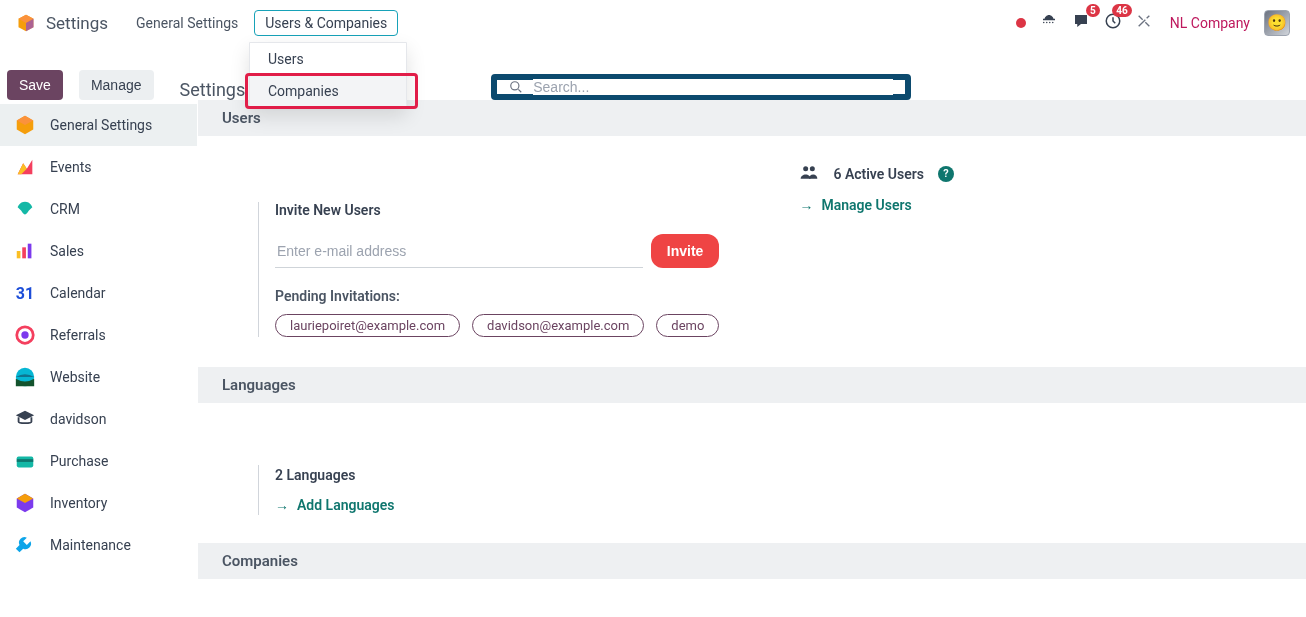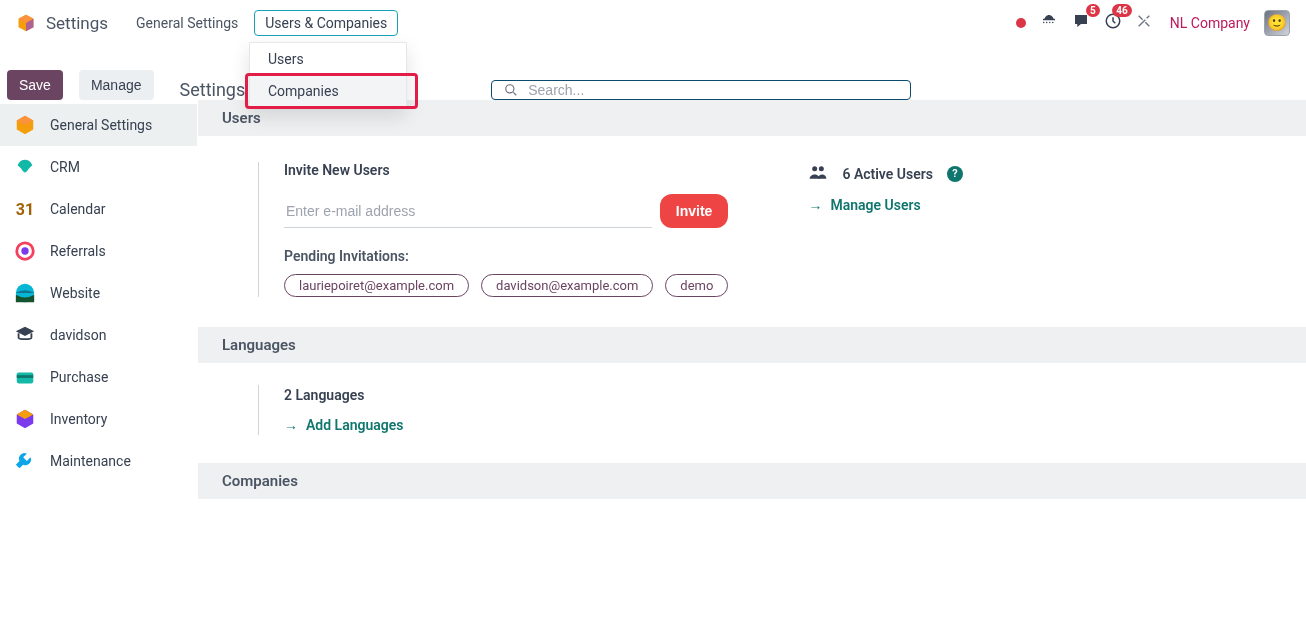--- a/index.html
+++ b/index.html
@@ -22,21 +22,21 @@
 .dropdown { position: absolute; top: 42px; left: 249px; width: 158px; background: #fff; border: 1px solid #e5e7eb; box-shadow: 0 8px 20px rgba(0,0,0,.12); border-radius: 0 0 4px 4px; z-index: 20; }
 .dropdown .item { padding: 8px 18px; color: #374151; cursor: pointer; }
 .dropdown .item.hl { background: #f3f4f6; }
 .dropdown .redbox { position: absolute; left: -5px; right: -12px; top: 30px; height: 36px; border: 3px solid #e11d48; border-radius: 4px; pointer-events: none; }
 
 
 .actionbar { height: 54px; display: flex; align-items: flex-end; padding: 0 7px; gap: 16px; }
 .btn-save { background: #6b4461; color: #fff; border: none; padding: 7px 12px; border-radius: 4px; font-size: 14px; cursor: pointer; }
 .btn-discard { background: #eceff1; color: #374151; border: none; padding: 7px 12px; border-radius: 4px; font-size: 14px; cursor: pointer; }
 .actionbar .title { font-size: 18px; color: #4b5563; margin-left: 10px; }
-.searchwrap { margin-left: 230px; width: 420px; height: 20px; border: 1px solid #0c4a6e; border-radius: 4px; display: flex; align-items: center; padding: 0 12px; color: #9ca3af; }
+.searchwrap { margin-left: 230px; width: 420px; height: 26px; border: 6px solid #0c4a6e; border-radius: 4px; display: flex; align-items: center; padding: 0 12px; color: #9ca3af; }
 .searchwrap input { border: none; outline: none; flex: 1; font-size: 14px; margin-left: 10px; color: #374151; }
 .searchwrap input::placeholder { color: #9ca3af; }
 
 
 .body { display: flex; height: calc(617px - 46px - 54px); }
 .sidebar-wrap { width: 198px; border-right: 1px solid #ffffff; overflow-y: auto; position: relative; }
 .sidebar-wrap::-webkit-scrollbar { width: 14px; }
 .sidebar-wrap::-webkit-scrollbar-thumb { background: #c1c7cd; border-radius: 2px; }
 .sidebar-wrap::-webkit-scrollbar-track { background: #f1f3f4; }
 .sidebar { padding: 4px 0; }
@@ -46,21 +46,21 @@
 
 .main { flex: 1; overflow-y: auto; background: #fff; }
 .main::-webkit-scrollbar { width: 14px; }
 .main::-webkit-scrollbar-thumb { background: #c1c7cd; border-radius: 2px; }
 .main::-webkit-scrollbar-track { background: #f1f3f4; }
 .main::-webkit-scrollbar-button { height: 14px; background: #f1f3f4; }
 
 .section-header { background: #eef0f2; padding: 9px 24px; font-weight: 600; color: #4b5563; font-size: 15px; }
 .section-body { padding: 26px 60px 30px; display: flex; gap: 80px; }
 .col { min-width: 420px; }
-.border-left { border-left: 1px solid #d1d5db; padding-left: 25px; }
+.border-left { border-left: 1px solid #d1d5db; padding-left: 16px; margin-top: 40px; }
 
 .invite-row { display: flex; gap: 8px; align-items: center; margin-top: 16px; }
 .invite-row input { flex: 1; border: none; border-bottom: 1px solid #cfd4d9; padding: 8px 2px; font-size: 14px; outline: none; }
 .invite-row input::placeholder { color: #9ca3af; }
 .btn-invite { background: #ef4444; color: #fff; border: none; padding: 9px 16px; border-radius: 12px; font-size: 14px; font-weight: 600; cursor: pointer; }
 
 .pending-title { margin-top: 20px; font-weight: 600; color: #4b5563; }
 .chips { margin-top: 10px; display: flex; flex-wrap: wrap; gap: 12px; }
 .chip { border: 1px solid #6b4461; color: #6b4461; padding: 3px 14px; border-radius: 14px; font-size: 13px; cursor: pointer; }
 
@@ -151,28 +151,47 @@
             <svg viewBox="0 0 24 24" width="22" height="22">
               <polygon points="12,2 21,7 21,17 12,22 3,17 3,7" fill="#f59e0b"></polygon>
               <polygon points="12,2 21,7 12,12 3,7" fill="#fb923c"></polygon>
             </svg>
           </span>
         <span>General Settings</span>
       </div>
       <div class="item">
         <span class="ico">
             <svg viewBox="0 0 24 24" width="22" height="22">
+              <path d="M4 20 L10 8 L14 14 L20 4 L20 20 Z" fill="#f43f5e"></path>
+              <path d="M4 20 L10 8 L14 14 L8 20 Z" fill="#fbbf24"></path>
+            </svg>
+          </span>
+        <span>Events</span>
+      </div>
+      <div class="item">
+        <span class="ico">
+            <svg viewBox="0 0 24 24" width="22" height="22">
               <path d="M12 4 C18 4 20 10 20 10 L16 14 C16 14 14 18 12 18 C10 18 8 14 8 14 L4 10 C4 10 6 4 12 4 Z" fill="#14b8a6"></path>
             </svg>
           </span>
         <span>CRM</span>
       </div>
       <div class="item">
         <span class="ico">
-            <span style="font-size:16px;font-weight:bold;color:#a16207;">31</span>
+            <svg viewBox="0 0 24 24" width="22" height="22">
+              <rect x="3" y="12" width="4" height="8" fill="#fbbf24"></rect>
+              <rect x="9" y="8" width="4" height="12" fill="#f43f5e"></rect>
+              <rect x="15" y="4" width="4" height="16" fill="#7c3aed"></rect>
+            </svg>
+          </span>
+        <span>Sales</span>
+      </div>
+      <div class="item">
+        <span class="ico">
+            <span style="font-size:16px;font-weight:bold;color:#1d4ed8;">31</span>
           </span>
         <span>Calendar</span>
       </div>
       <div class="item">
         <span class="ico">
             <svg viewBox="0 0 24 24" width="22" height="22">
               <circle cx="12" cy="12" r="9" fill="none" stroke="#f43f5e" stroke-width="3"></circle>
               <circle cx="12" cy="12" r="4" fill="#7c3aed"></circle>
             </svg>
           </span>

